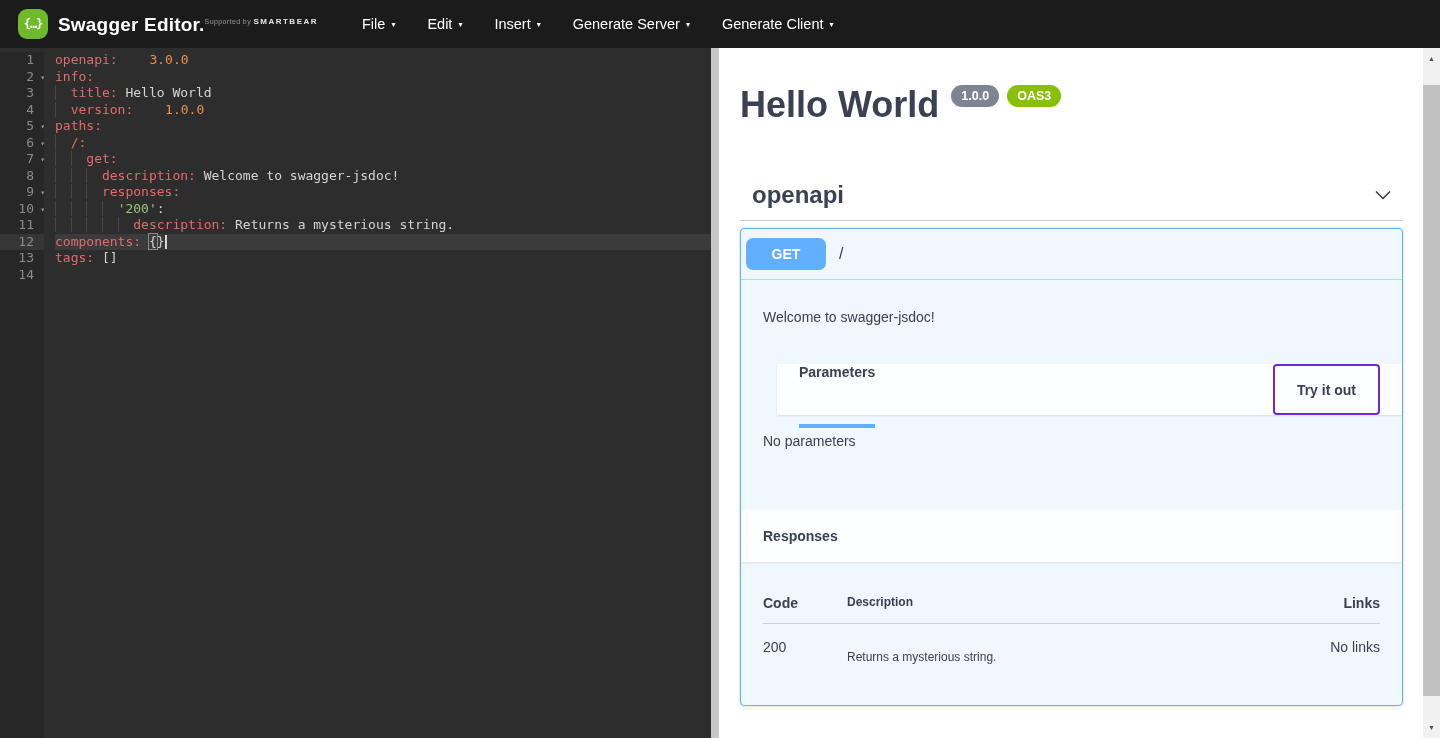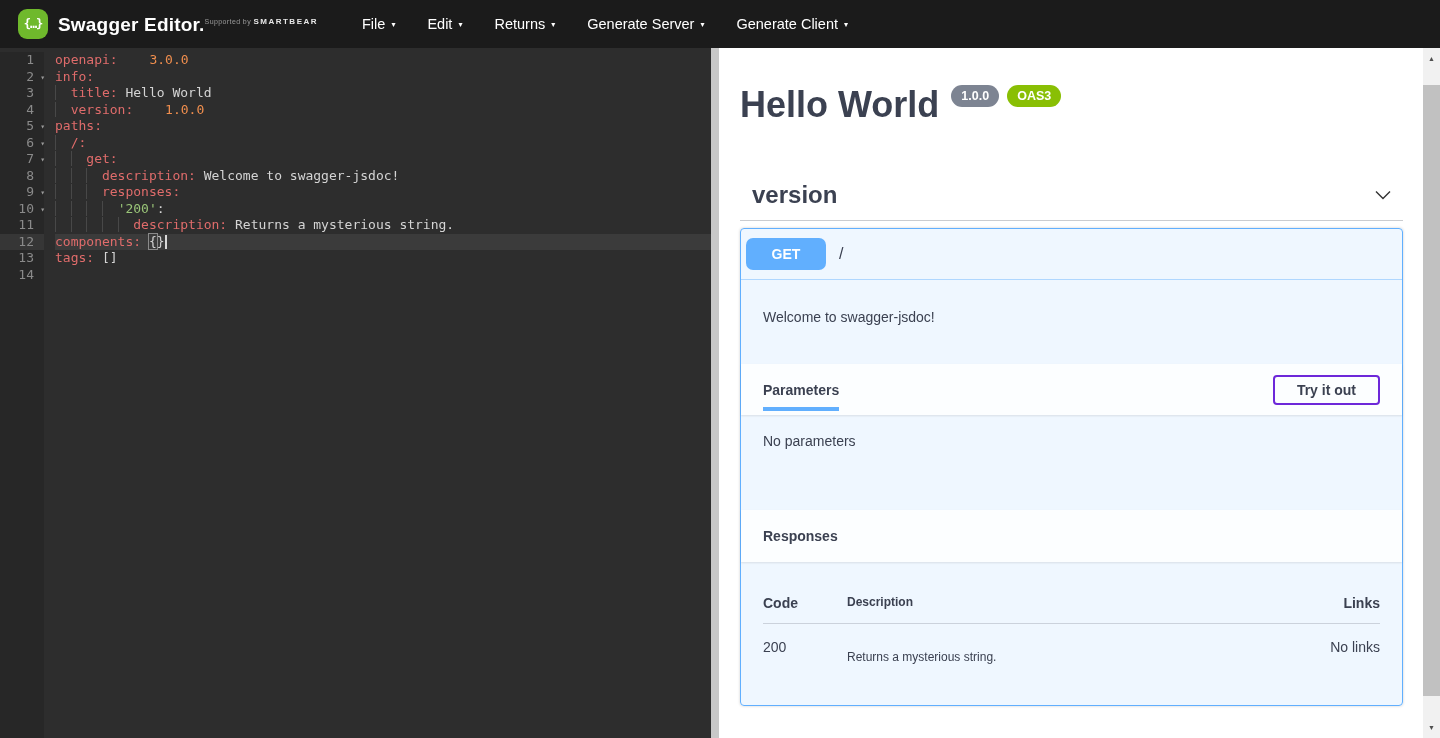--- a/index.html
+++ b/index.html
@@ -59,21 +59,21 @@
   .opblock { margin-top:7px; border:1px solid #61affe; border-radius:4px; background:rgba(97,175,254,.1);
              box-shadow:0 0 3px rgba(0,0,0,.19); }
   .op-summary { display:flex; align-items:center; padding:9px 6px 9px 5px; border-bottom:1px solid rgba(97,175,254,.45); cursor:pointer; }
   .method-btn { background:#61affe; color:#fff; border:none; font-family:inherit; font-weight:bold; font-size:14px;
                 border-radius:7px; padding:8px 0; width:80px; text-align:center; cursor:pointer; }
   .op-path { margin-left:13px; font-size:16px; color:#3b4151; }
 
   .op-description { padding:29px 22px 39px; font-size:14px; color:#3b4151; }
 
   .sec-header { background:rgba(255,255,255,.8); box-shadow:0 1px 2px rgba(0,0,0,.1);
-                display:flex; align-items:center; padding:0 22px; height:51px; }
+                display:flex; padding:0 22px; height:51px;margin-left:36px; }
   .tab-item { font-size:14px; font-weight:bold; color:#3b4151; position:relative; cursor:pointer; }
   .tab-item::after { content:''; position:absolute; left:0; width:100%; height:4px; background:#61affe; bottom:-13px; }
   .tryout-btn { margin-left:auto; background:transparent; border:2px solid #6d28d9; border-radius:4px;
                 color:#3b4151; font-family:inherit; font-weight:bold; font-size:14px; padding:5px 22px; cursor:pointer; }
 
   .no-params { padding:18px 22px 61px; font-size:14px; color:#3b4151; }
   .resp-header-band { background:rgba(255,255,255,.8); box-shadow:0 1px 2px rgba(0,0,0,.1);
                       display:flex; align-items:center; padding:0 22px; height:52px;
                       font-size:14px; font-weight:bold; color:#3b4151; }
   .resp-inner { padding:33px 22px 41px; }
@@ -112,21 +112,21 @@
   <nav class="menus" id="menus">
       <button class="menu-item">
         <span>File</span>
         <span class="menu-caret">▾</span>
       </button>
       <button class="menu-item">
         <span>Edit</span>
         <span class="menu-caret">▾</span>
       </button>
       <button class="menu-item">
-        <span>Returns</span>
+        <span>Insert</span>
         <span class="menu-caret">▾</span>
       </button>
       <button class="menu-item">
         <span>Generate Server</span>
         <span class="menu-caret">▾</span>
       </button>
       <button class="menu-item">
         <span>Generate Client</span>
         <span class="menu-caret">▾</span>
       </button>
@@ -175,21 +175,21 @@
     <div class="title-row">
       <h2 class="api-title">Hello World</h2>
       <div class="badges">
         <span class="badge badge-version">1.0.0</span>
         <span class="badge badge-oas">OAS3</span>
       </div>
     </div>
 
     <div class="tag-section">
       <div class="tag-header">
-        <span class="tag-name">version</span>
+        <span class="tag-name">openapi</span>
         <svg class="chev" viewBox="0 0 20 20">
           <path d="M3 6.5 L10 13.5 L17 6.5" fill="none" stroke="#333" stroke-width="1.4"></path>
         </svg>
       </div>
 
       <div class="opblock">
         <div class="op-summary">
           <button class="method-btn">GET</button>
           <span class="op-path">/</span>
         </div>

